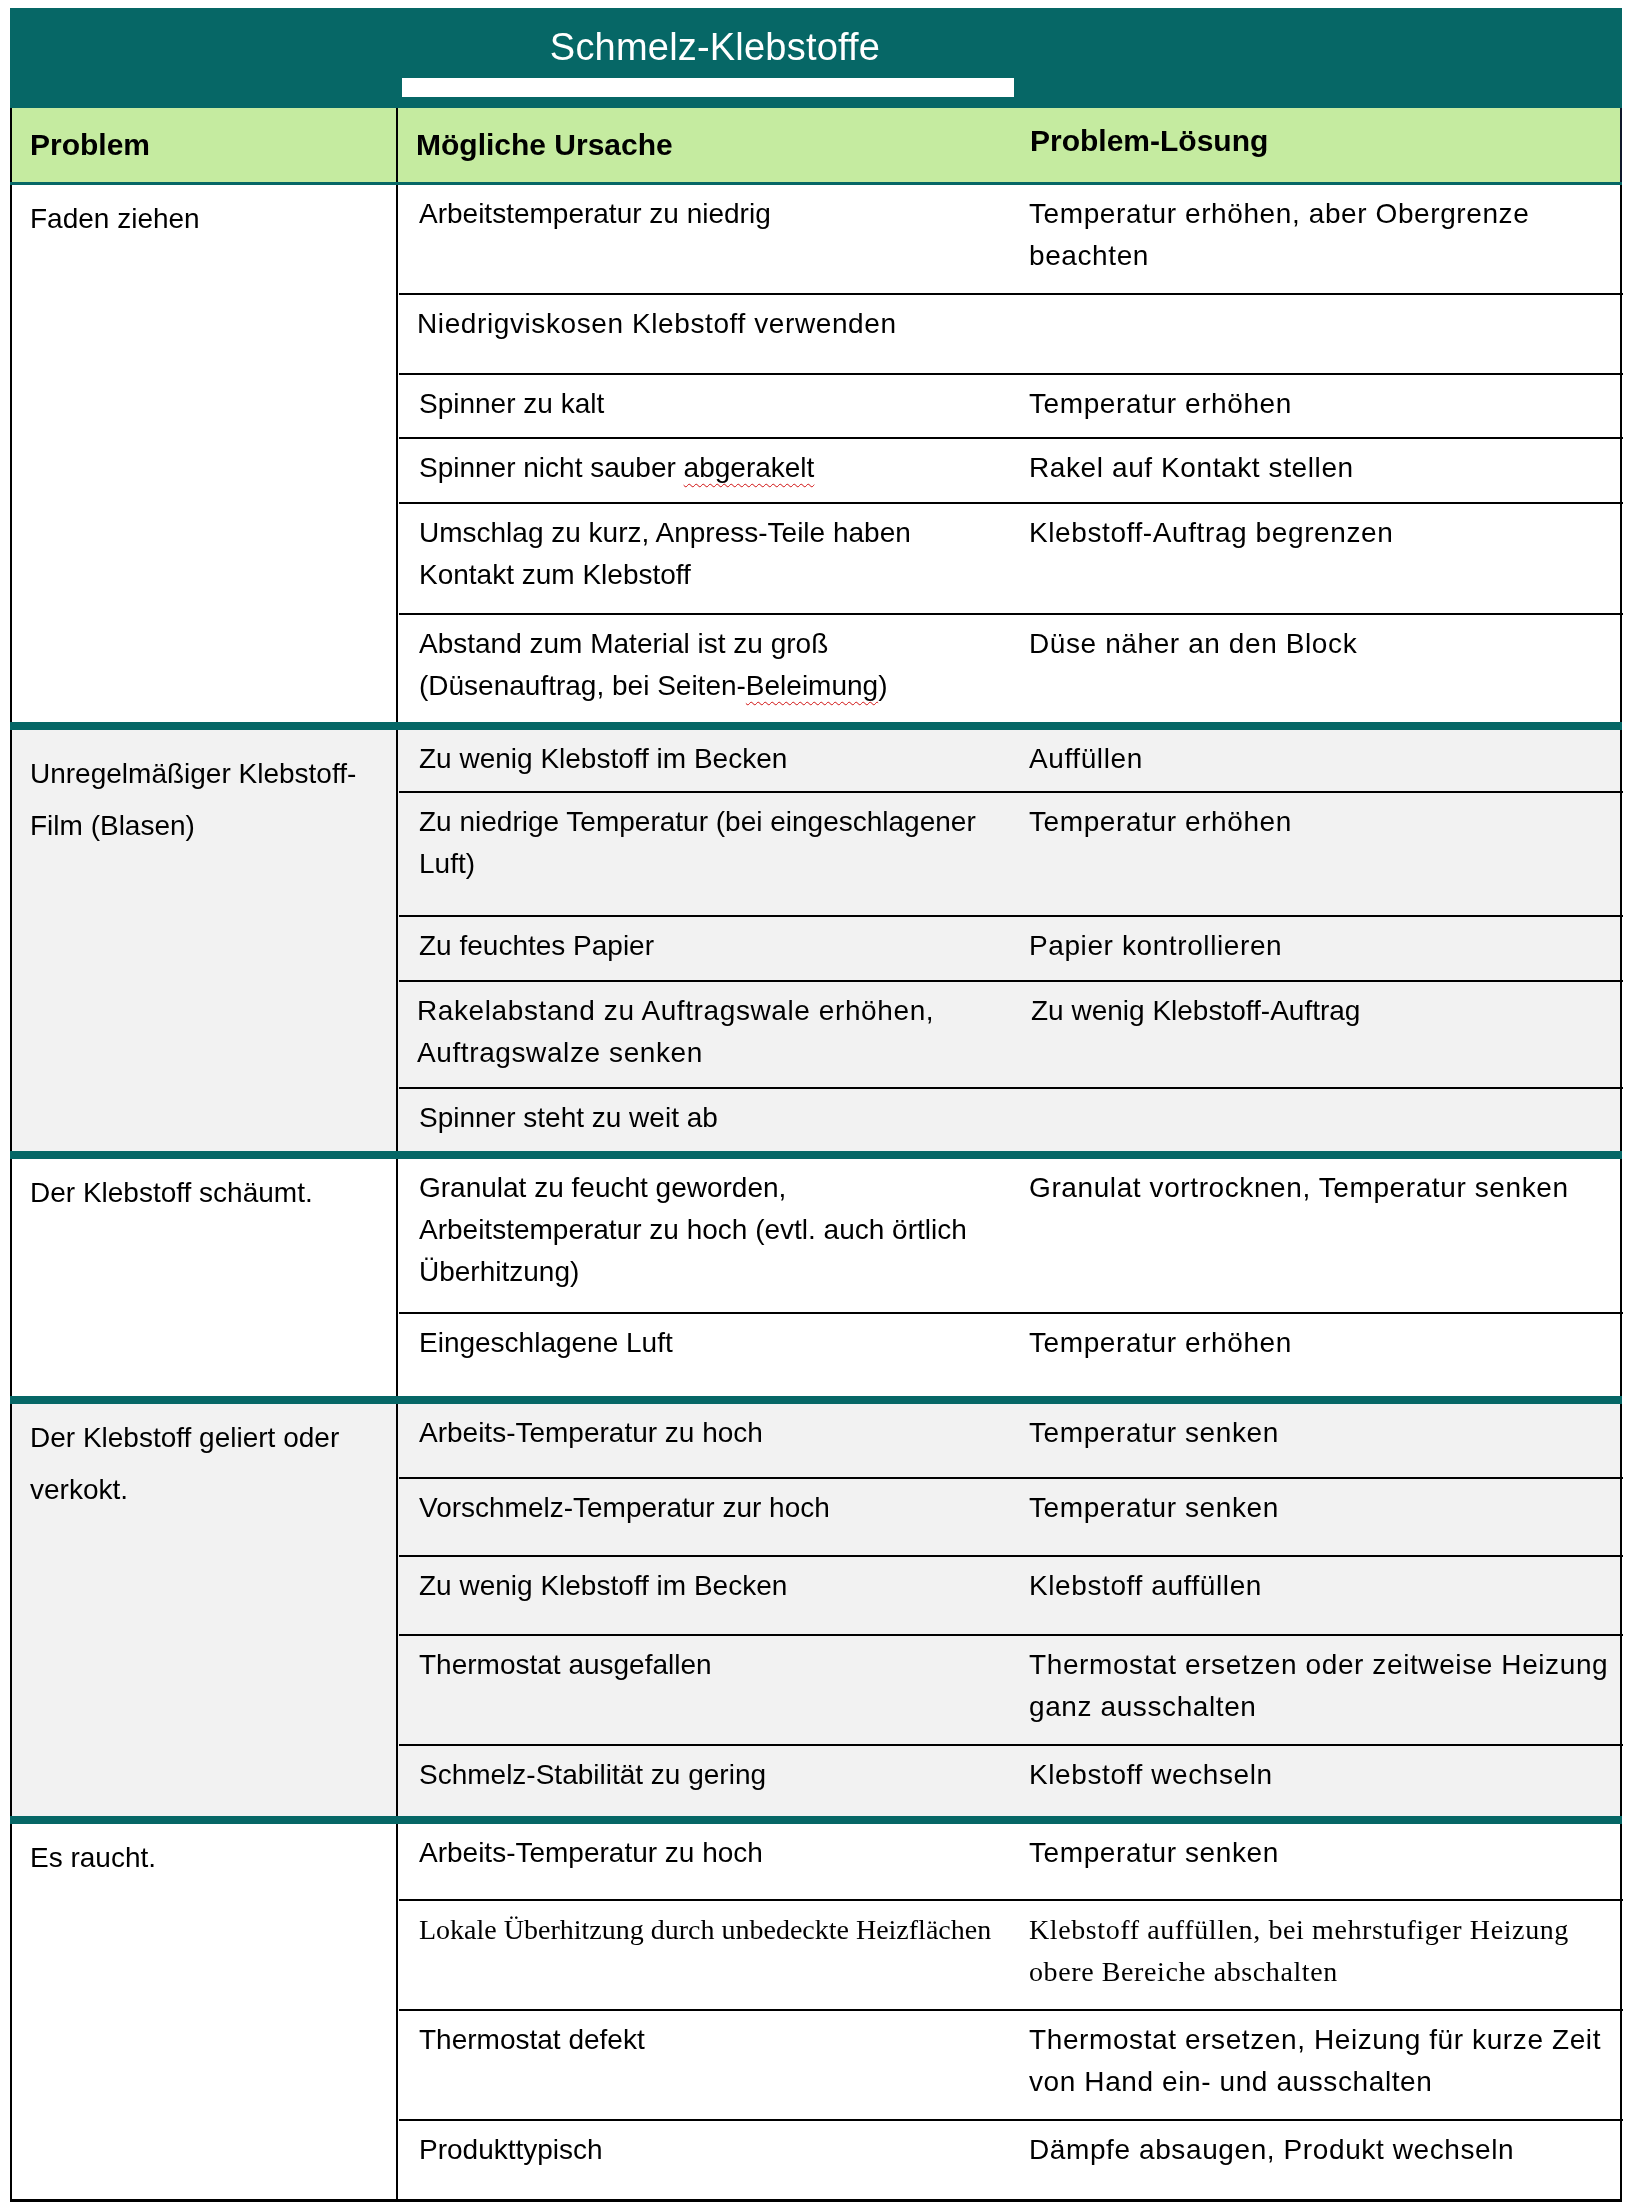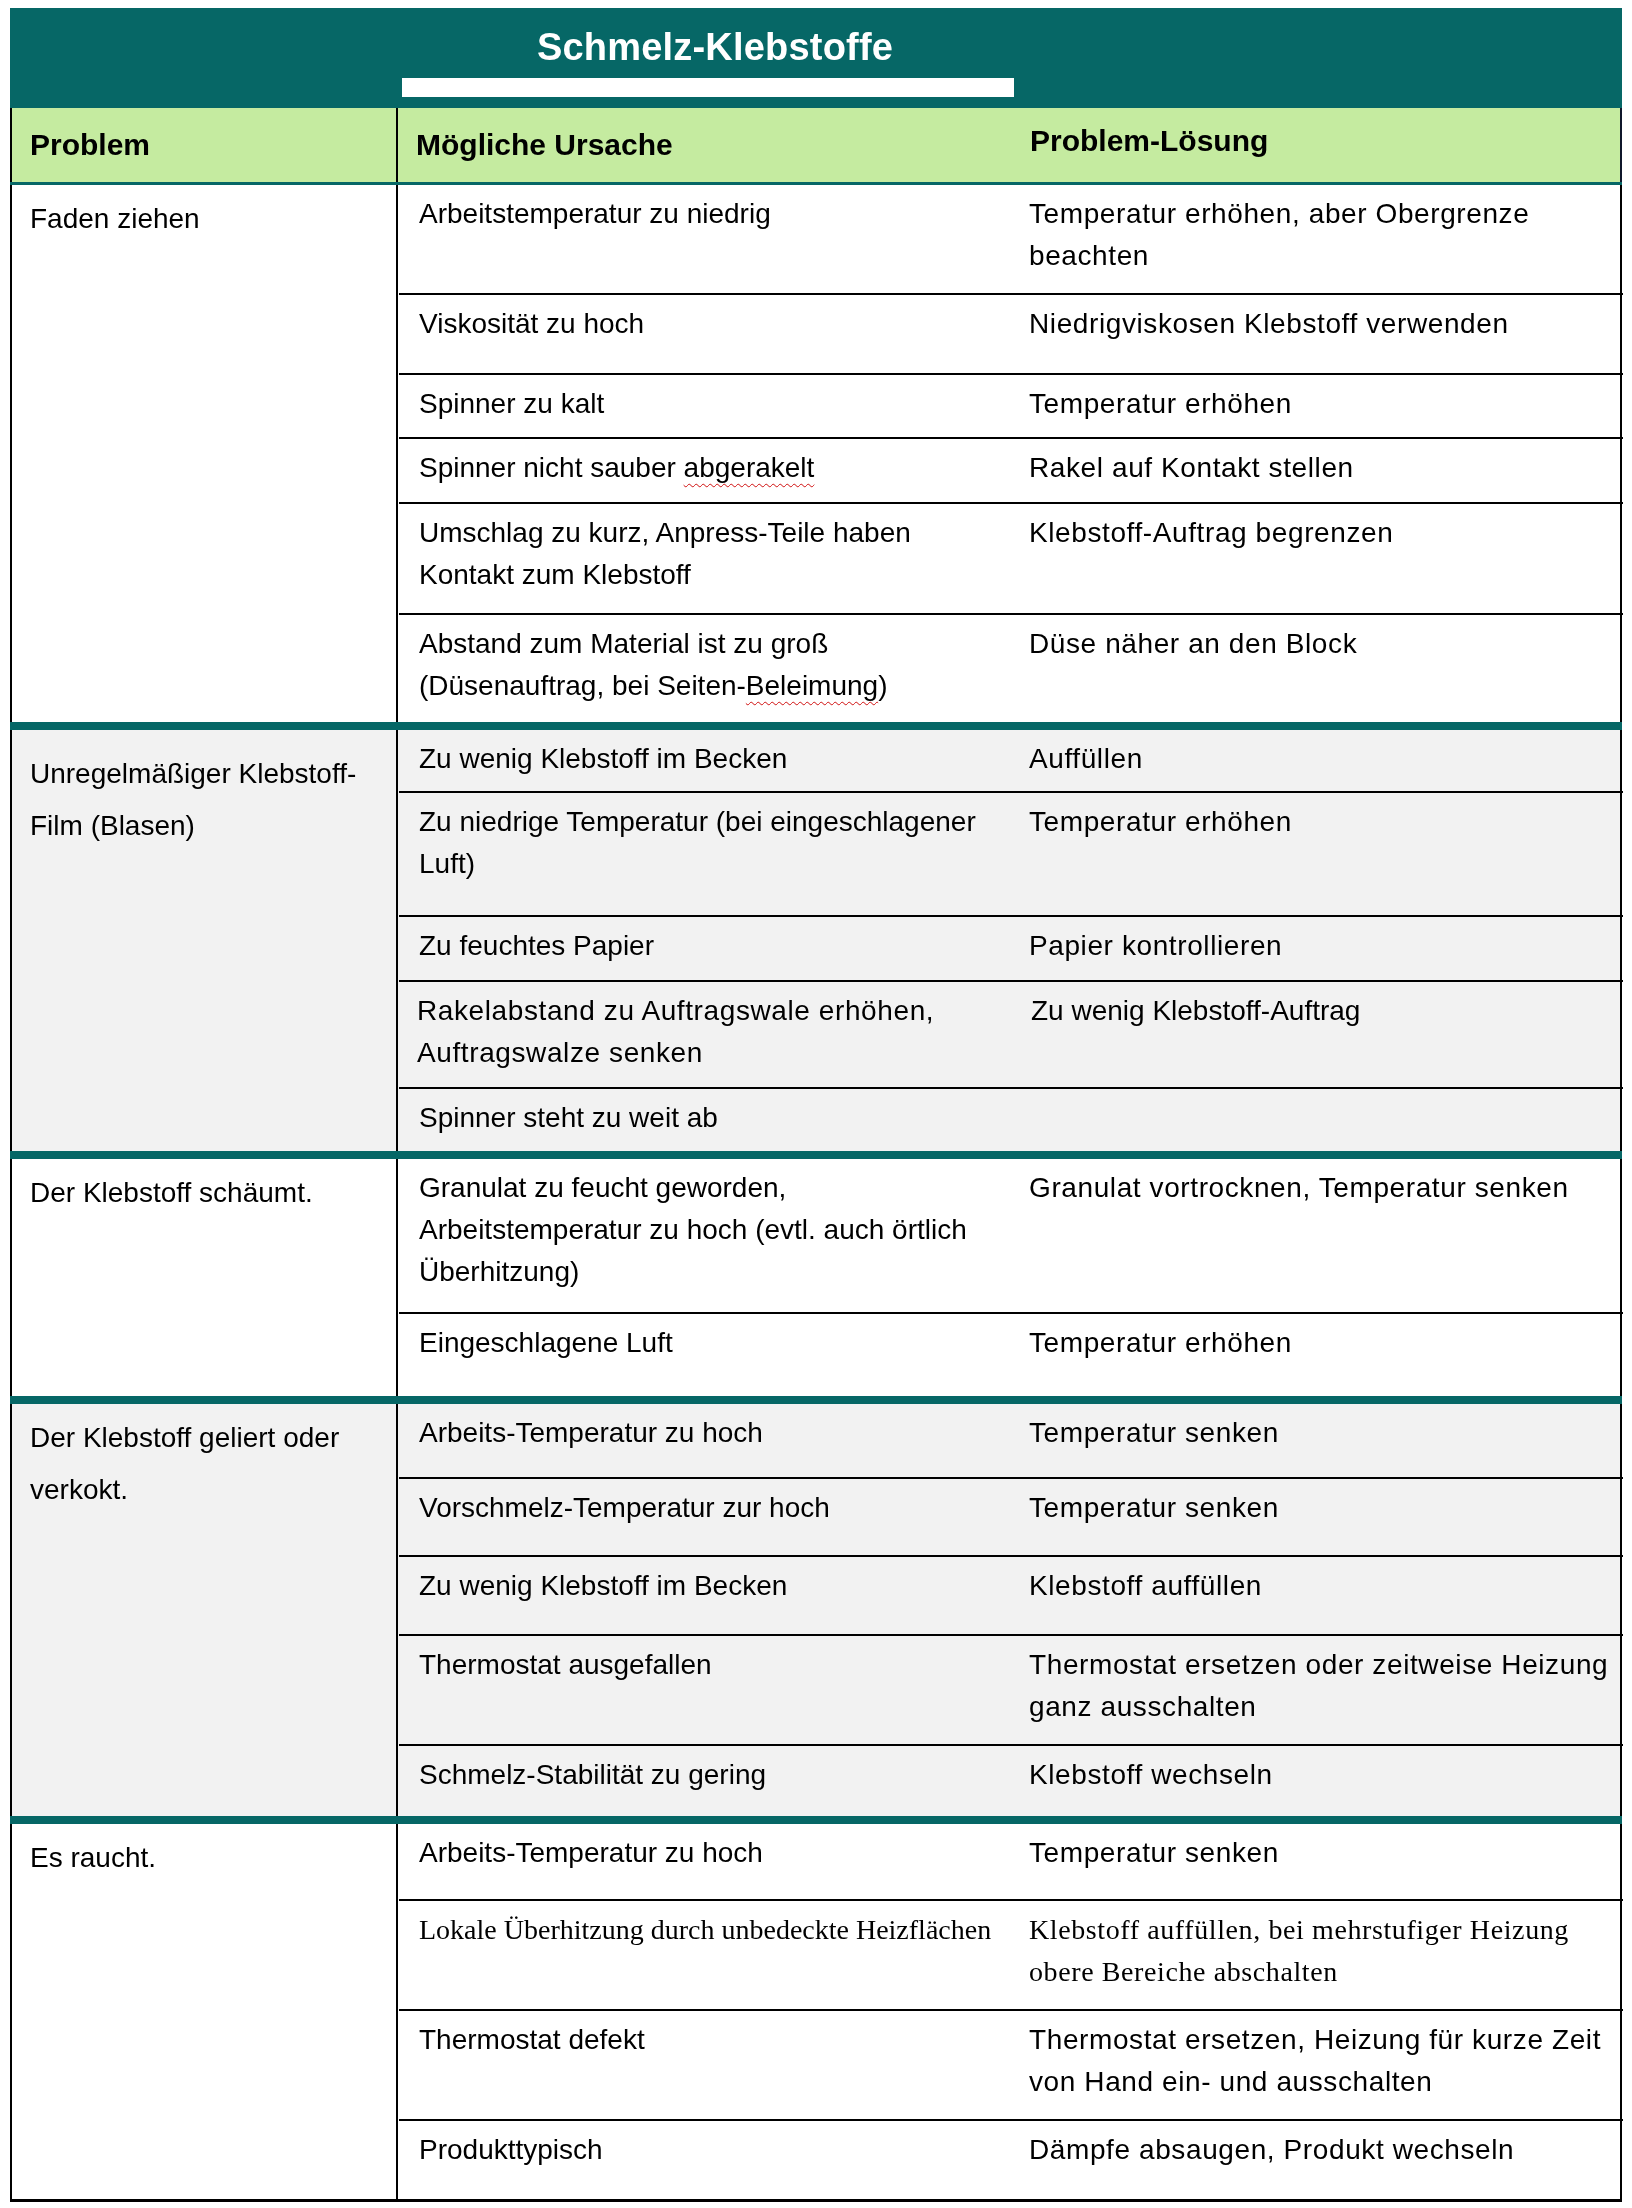--- a/index.html
+++ b/index.html
@@ -1,21 +1,21 @@
 <!DOCTYPE html>
 <html><head>
 <meta charset="utf-8">
 <style>
   html, body { margin: 0; padding: 0; background: #ffffff; }
   body { width: 1632px; height: 2208px; position: relative; overflow: hidden;
          font-family: "Liberation Sans", "DejaVu Sans", sans-serif; color: #000; }
   .frame { position: absolute; left: 10px; top: 8px; width: 1612px; }
   .title-band { position: relative; height: 100px; background: #066766; }
   .title { position: absolute; left: 0; width: 1410px; top: 18px; text-align: center;
-           color: #ffffff; font-weight: bold; font-size: 38px; letter-spacing: 0.2px; }
+           color: #ffffff; font-weight: normal; font-size: 38px; letter-spacing: 0.2px; }
   .title-bar { position: absolute; left: 392px; top: 70px; width: 612px; height: 19px; background: #ffffff; }
   .head-row { display: grid; grid-template-columns: 386px 614px 612px; height: 74px; background: #C5EBA0;
               border-left: 2px solid #000; border-right: 2px solid #0f172a; box-sizing: border-box; }
   .head-row > div { font-weight: bold; font-size: 30px; padding: 20px 0 0 18px; box-sizing: border-box; }
   .head-row > div:first-child { border-right: 2px solid #000; }
   .head-row > div:last-child { padding-top: 16px; padding-left: 18px; }
   .section { display: grid; grid-template-columns: 386px 1226px; border-left: 2px solid #000; border-right: 2px solid #000;
              box-sizing: border-box; }
   .section.grey { background: #F2F2F2; }
   .section.white { background: #FFFFFF; }
@@ -45,21 +45,20 @@
   <div class="sep" style="height:3px;"></div>
   <div id="sections-container">
       <div class="section white">
         <div class="problem">Faden ziehen</div>
         <div class="rows">
           <div class="row" style="height: 110px;">
             <div class="cell cause">Arbeitstemperatur zu niedrig</div>
             <div class="cell sol">Temperatur erhöhen, aber Obergrenze beachten</div>
           </div>
           <div class="row" style="height: 80px;">
-            <div class="cell cause">Viskosität zu hoch</div>
             <div class="cell sol">Niedrigviskosen Klebstoff verwenden</div>
           </div>
           <div class="row" style="height: 64px;">
             <div class="cell cause">Spinner zu kalt</div>
             <div class="cell sol">Temperatur erhöhen</div>
           </div>
           <div class="row" style="height: 65px;">
             <div class="cell cause">Spinner nicht sauber <span class="squiggle">abgerakelt</span></div>
             <div class="cell sol">Rakel auf Kontakt stellen</div>
           </div>

